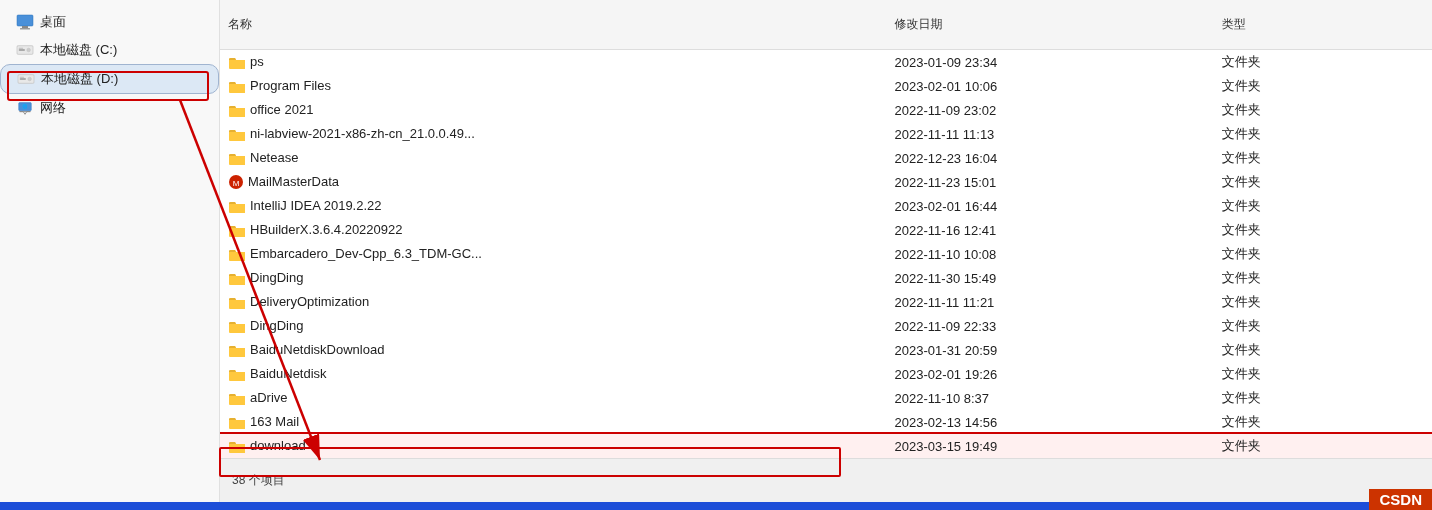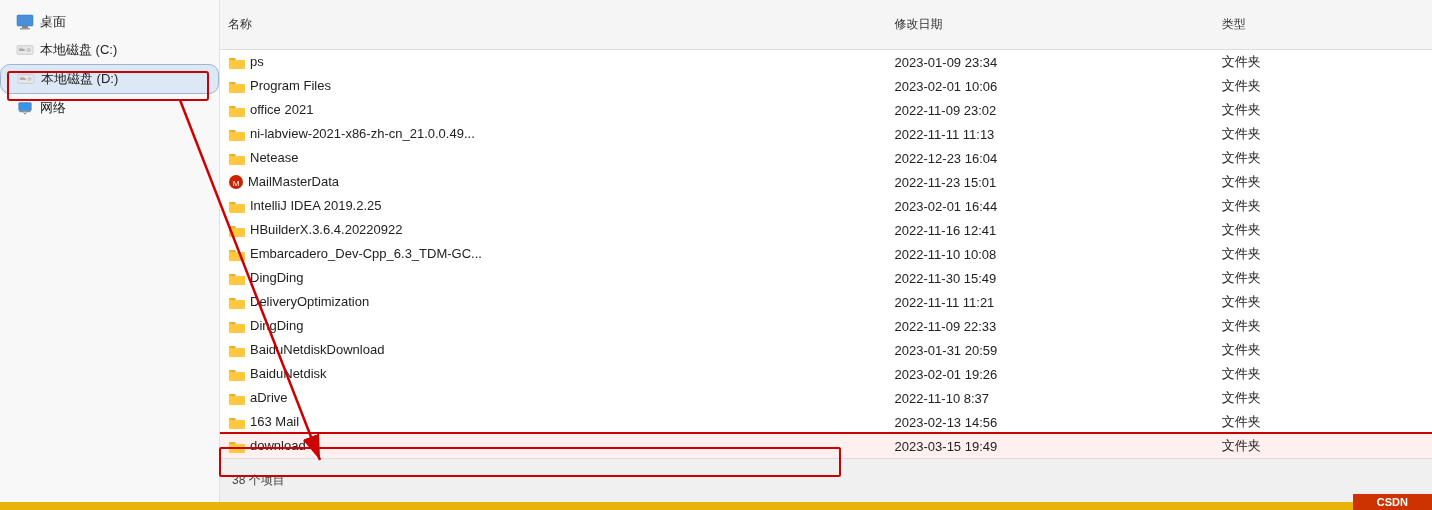--- a/index.html
+++ b/index.html
@@ -112,30 +112,30 @@
     }
     
     .file-list::-webkit-scrollbar { width: 12px; }
     .file-list::-webkit-scrollbar-track { background: #f5f5f5; }
     .file-list::-webkit-scrollbar-thumb { background: #c0c0c0; border-radius: 2px; }
     .outer-wrapper {
       position: relative;
       width: 1432px;
       height: 510px;
       overflow: hidden;
-      background: #eab308;
+      background: #1d4ed8;
     }
     .csdn-badge {
       position: absolute;
       bottom: 0;
       right: 0;
       background: #cc3300;
       color: white;
-      font-size: 11px;
-      padding: 2px 24px;
+      font-size: 15px;
+      padding: 2px 10px;
       font-weight: bold;
       z-index: 100;
     }
     
     .svg-overlay {
       position: absolute;
       top: 0;
       left: 0;
       width: 100%;
       height: 100%;
@@ -263,21 +263,21 @@
                       <circle cx="8" cy="8" r="7" fill="#cc2200"></circle>
                       <text x="8" y="11.5" text-anchor="middle" fill="white" font-size="8" font-family="Arial">M</text>
                     </svg></span><span>MailMasterData</span></td>
                 <td class="date-col">2022-11-23 15:01</td>
                 <td class="type-col">文件夹</td>
               </tr>
               <tr>
                 <td><span><svg width="18" height="14" viewBox="0 0 18 14" style="vertical-align:middle;margin-right:4px">
                       <path d="M1 4 Q1 2 3 2 L7 2 L8 4 L17 4 Q17 4 17 5 L17 13 Q17 13 16 13 L2 13 Q1 13 1 12 Z" fill="#ffc83d"></path>
                       <path d="M1 4 L1 3 Q1 2 3 2 L7 2 L8 4 Z" fill="#e6b030"></path>
-                    </svg></span><span>IntelliJ IDEA 2019.2.25</span></td>
+                    </svg></span><span>IntelliJ IDEA 2019.2.22</span></td>
                 <td class="date-col">2023-02-01 16:44</td>
                 <td class="type-col">文件夹</td>
               </tr>
               <tr>
                 <td><span><svg width="18" height="14" viewBox="0 0 18 14" style="vertical-align:middle;margin-right:4px">
                       <path d="M1 4 Q1 2 3 2 L7 2 L8 4 L17 4 Q17 4 17 5 L17 13 Q17 13 16 13 L2 13 Q1 13 1 12 Z" fill="#ffc83d"></path>
                       <path d="M1 4 L1 3 Q1 2 3 2 L7 2 L8 4 Z" fill="#e6b030"></path>
                     </svg></span><span>HBuilderX.3.6.4.20220922</span></td>
                 <td class="date-col">2022-11-16 12:41</td>
                 <td class="type-col">文件夹</td>

